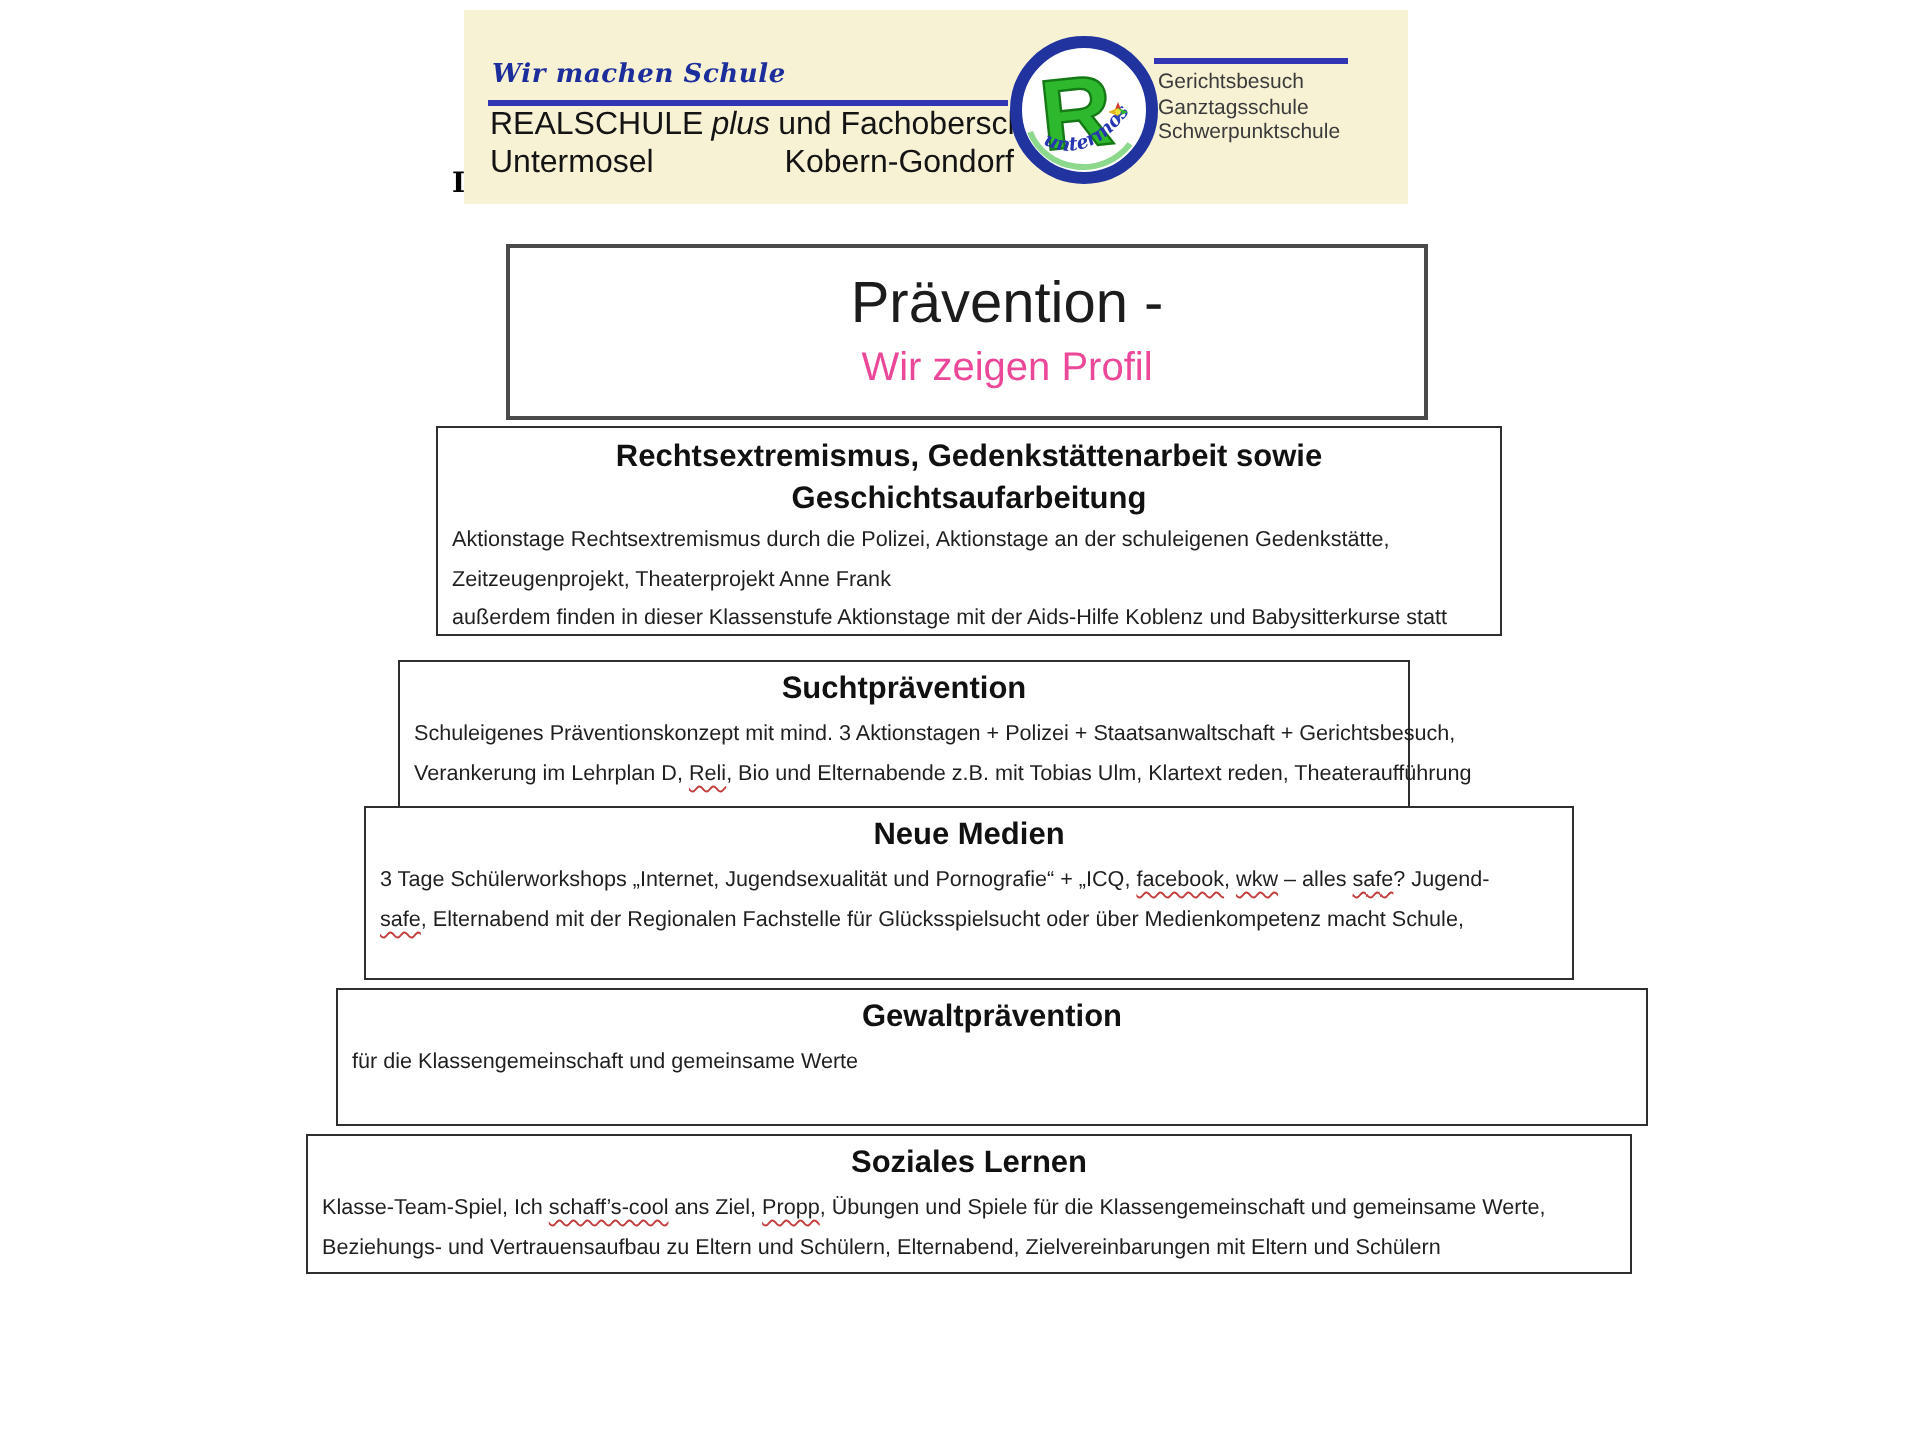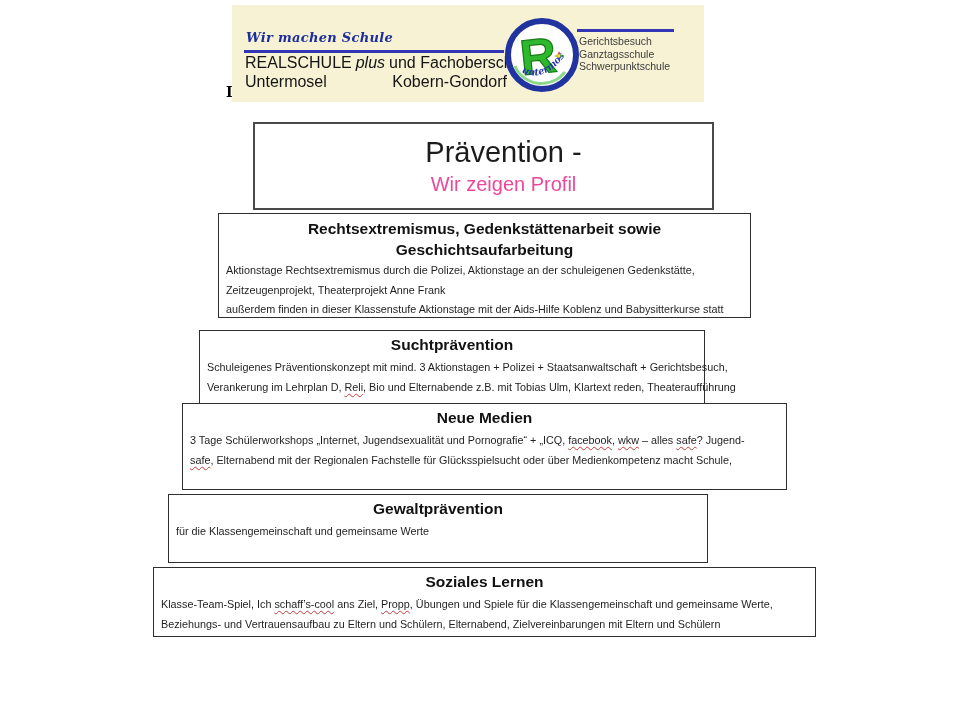--- a/index.html
+++ b/index.html
@@ -35,21 +35,21 @@
     padding-top:3px;color:#111;}
   .pbox-title.two{line-height:21px;padding-top:4px;}
   .pbox-body{padding:1px 7px 0;font-size:10.8px;line-height:20px;color:#1f1f1f;}
   .pbox-body.tight{line-height:19.5px;}
   .bline{white-space:nowrap;}
   .sp{text-decoration-line:underline;text-decoration-style:wavy;
     text-decoration-color:#c43b3b;text-decoration-thickness:1px;text-underline-offset:2px;}
   .b2{left:218px;top:213px;width:533px;height:105px;}
   .b3{left:199px;top:330px;width:506px;height:79px;}
   .b4{left:182px;top:403px;width:605px;height:87px;}
-  .b5{left:168px;top:494px;width:540px;height:69px;}
+  .b5{left:168px;top:494px;width:656px;height:69px;}
   .b6{left:153px;top:567px;width:663px;height:70px;}
 </style>
 </head>
 <body>
 
 <div id="slide">
 
   <div class="banner">
     <div class="slogan">Wir machen Schule</div>
     <div class="rule rule-left"></div>

